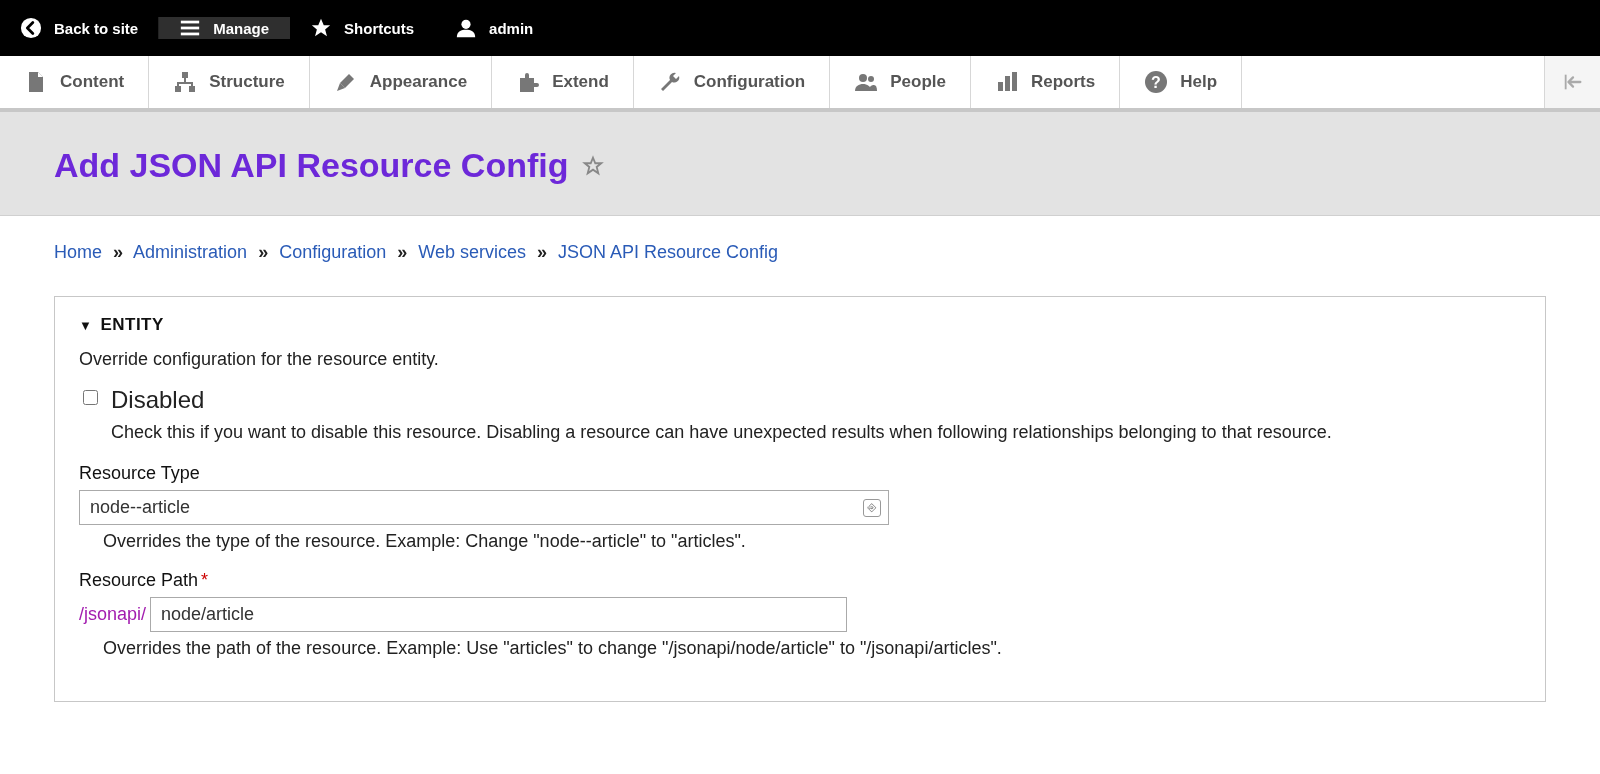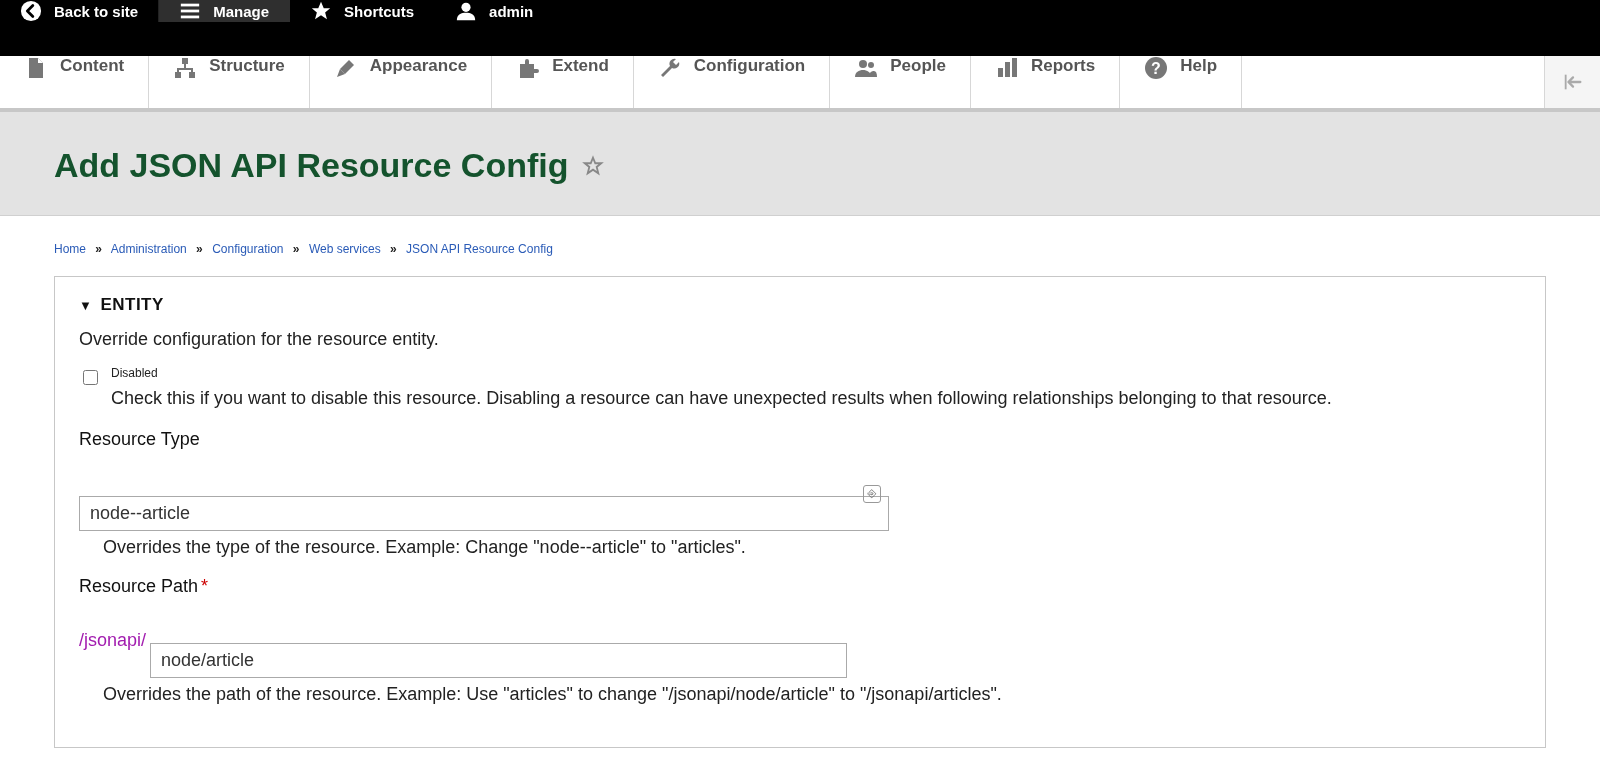--- a/index.html
+++ b/index.html
@@ -1,51 +1,51 @@
 <!DOCTYPE html>
 <html><head>
 <meta charset="utf-8">
 <style>
   * { box-sizing: border-box; }
   html, body { margin:0; padding:0; font-family: "Lucida Grande","Helvetica Neue",Helvetica,Arial,sans-serif; font-size:15px; color:#222; background:#fff; width:1600px; }
   
-  .toolbar { display:flex; background:#000; color:#fff; height:56px; align-items:flex-start; }
+  .toolbar { display:flex; background:#000; color:#fff; height:56px; align-items:center; }
   .toolbar .tb-item { display:flex; align-items:center; padding:0 20px; gap:12px; cursor:pointer; border-right:1px solid rgba(255,255,255,0.0); font-weight:bold; font-size:15px; }
   .toolbar .tb-item.active { background:#2f2f2f; }
   .toolbar .tb-item.first { border-right:1px solid #222; }
   .toolbar .tb-icon { width:22px; height:22px; fill:#fff; }
   
   .adminbar { display:flex; background:#fff; height:56px; border-bottom:4px solid #c7c7c7; }
-  .adminbar .am-item { display:flex; padding:0 24px; gap:12px; cursor:pointer; border-right:1px solid #d7d7d7; font-weight:600; color:#555; font-size:17px; }
+  .adminbar .am-item { display:flex; align-items:center; padding:0 24px; gap:12px; cursor:pointer; border-right:1px solid #d7d7d7; font-weight:600; color:#555; font-size:17px; }
   .adminbar .am-icon { width:24px; height:24px; fill:#777; }
   .adminbar .spacer { flex:1; }
   .adminbar .collapse-btn { display:flex; align-items:center; justify-content:center; width:56px; border-left:1px solid #d7d7d7; cursor:pointer; color:#aaa; background:#f5f5f5; }
   
   .page-hdr { background:#e3e3e3; padding:34px 54px 30px; border-bottom:1px solid #d0d0d0; }
-  .page-hdr h1 { margin:0; font-size:34px; font-weight:700; color:#14532d; display:inline-flex; align-items:center; gap:14px; }
+  .page-hdr h1 { margin:0; font-size:34px; font-weight:700; color:#6d28d9; display:inline-flex; align-items:center; gap:14px; }
   .page-hdr .star-out { width:22px; height:22px; }
   .page-hdr .star-out path { fill:none; stroke:#888; stroke-width:2; }
   
   .content-wrap { padding:26px 54px 40px; }
-  .breadcrumb { color:#2a5bb7; font-size:12px; margin-bottom:20px; }
+  .breadcrumb { color:#2a5bb7; font-size:18px; margin-bottom:33px; }
   .breadcrumb a { color:#2a5bb7; text-decoration:none; cursor:pointer; }
   .breadcrumb .sep { color:#222; padding:0 6px; font-weight:700; }
   
   .fieldset { border:1px solid #c7c7c7; padding:18px 24px 28px; }
   .fieldset .details-summary { font-weight:700; font-size:17px; letter-spacing:0.5px; color:#111; cursor:pointer; display:inline-flex; align-items:center; gap:8px; }
   .fieldset .details-summary .tri { font-size:13px; }
   .fieldset .body { padding-top:14px; }
   .fieldset .desc { font-size:18px; color:#222; margin-bottom:16px; }
   .form-item { margin-bottom:14px; }
   .checkbox-line { display:flex; align-items:flex-start; gap:10px; }
   .checkbox-line input[type=checkbox]{ margin-top:4px; width:15px; height:15px; }
-  .checkbox-line .ck-labels .ck-label { font-size:12px; color:#222; display:block; }
+  .checkbox-line .ck-labels .ck-label { font-size:24px; color:#222; display:block; }
   .checkbox-line .ck-labels .ck-help { font-size:18px; color:#222; margin-top:6px; line-height:1.4; max-width:1360px; }
   label.bold-label { font-weight:400; font-size:18px; color:#111; display:block; margin:18px 0 6px; }
-  input.text-field { font-size:18px; padding:6px 10px; border:1px solid #aaa; color:#333;margin-top:40px; }
+  input.text-field { font-size:18px; padding:6px 10px; border:1px solid #aaa; color:#333; }
   .help-text { font-size:18px; color:#222; margin-top:6px;margin-left:24px; }
   .required-star { color:#c00; margin-left:3px; }
   .path-field-row { display:flex; align-items:center; gap:4px; }
   .path-prefix { font-size:18px; color:#a21caf; }
   .rt-wrap { position:relative; display:inline-block; }
   .rt-wrap .autofill-badge { position:absolute; right:8px; top:50%; transform:translateY(-50%); width:18px; height:18px; border:1px solid #999; border-radius:3px; font-size:11px; display:flex; align-items:center; justify-content:center; color:#666; pointer-events:none; }
 </style>
 </head>
 <body>
 

